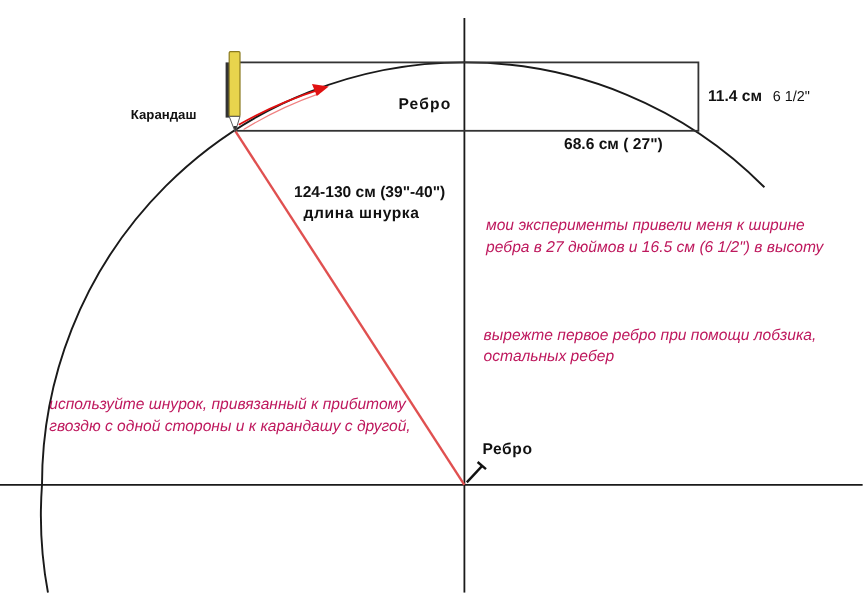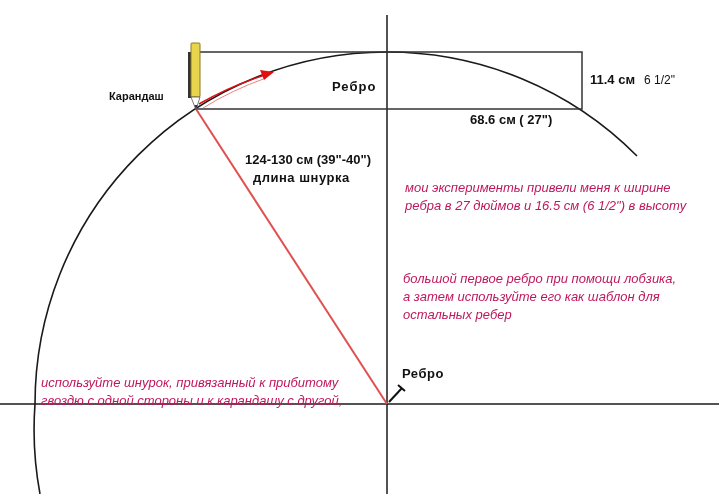--- a/index.html
+++ b/index.html
@@ -47,20 +47,19 @@
 <span class="lbl bold" style="left:470px;top:112px;font-size:13px;">68.6 см ( 27")</span>
 <span class="lbl bold" style="left:245px;top:152px;font-size:13px;">124-130 см (39"-40")</span>
 <span class="lbl bold" style="left:253px;top:170px;font-size:13px;letter-spacing:0.5px;text-align:right;">длина шнурка</span>
 <span class="lbl bold" style="left:402px;top:366px;font-size:13px;letter-spacing:0.5px;">Ребро</span>
 
 <div class="note" style="left:405px;top:179px;">
   <div>мои эксперименты привели меня к ширине</div>
   <div>ребра в 27 дюймов и 16.5 см (6 1/2") в высоту</div>
 </div>
 <div class="note" style="left:403px;top:270px;">
-  <div>большой первое ребро при помощи лобзика,</div>
-  <div>а затем используйте его как шаблон для</div>
+  <div>вырежте первое ребро при помощи лобзика,</div>
   <div>остальных ребер</div>
 </div>
-<div class="note" style="left:41px;top:328px;margin-top:46px;">
+<div class="note" style="left:41px;top:328px;">
   <div>используйте шнурок, привязанный к прибитому</div>
   <div>гвоздю с одной стороны и к карандашу с другой,</div>
 </div>
 
 </body></html>

